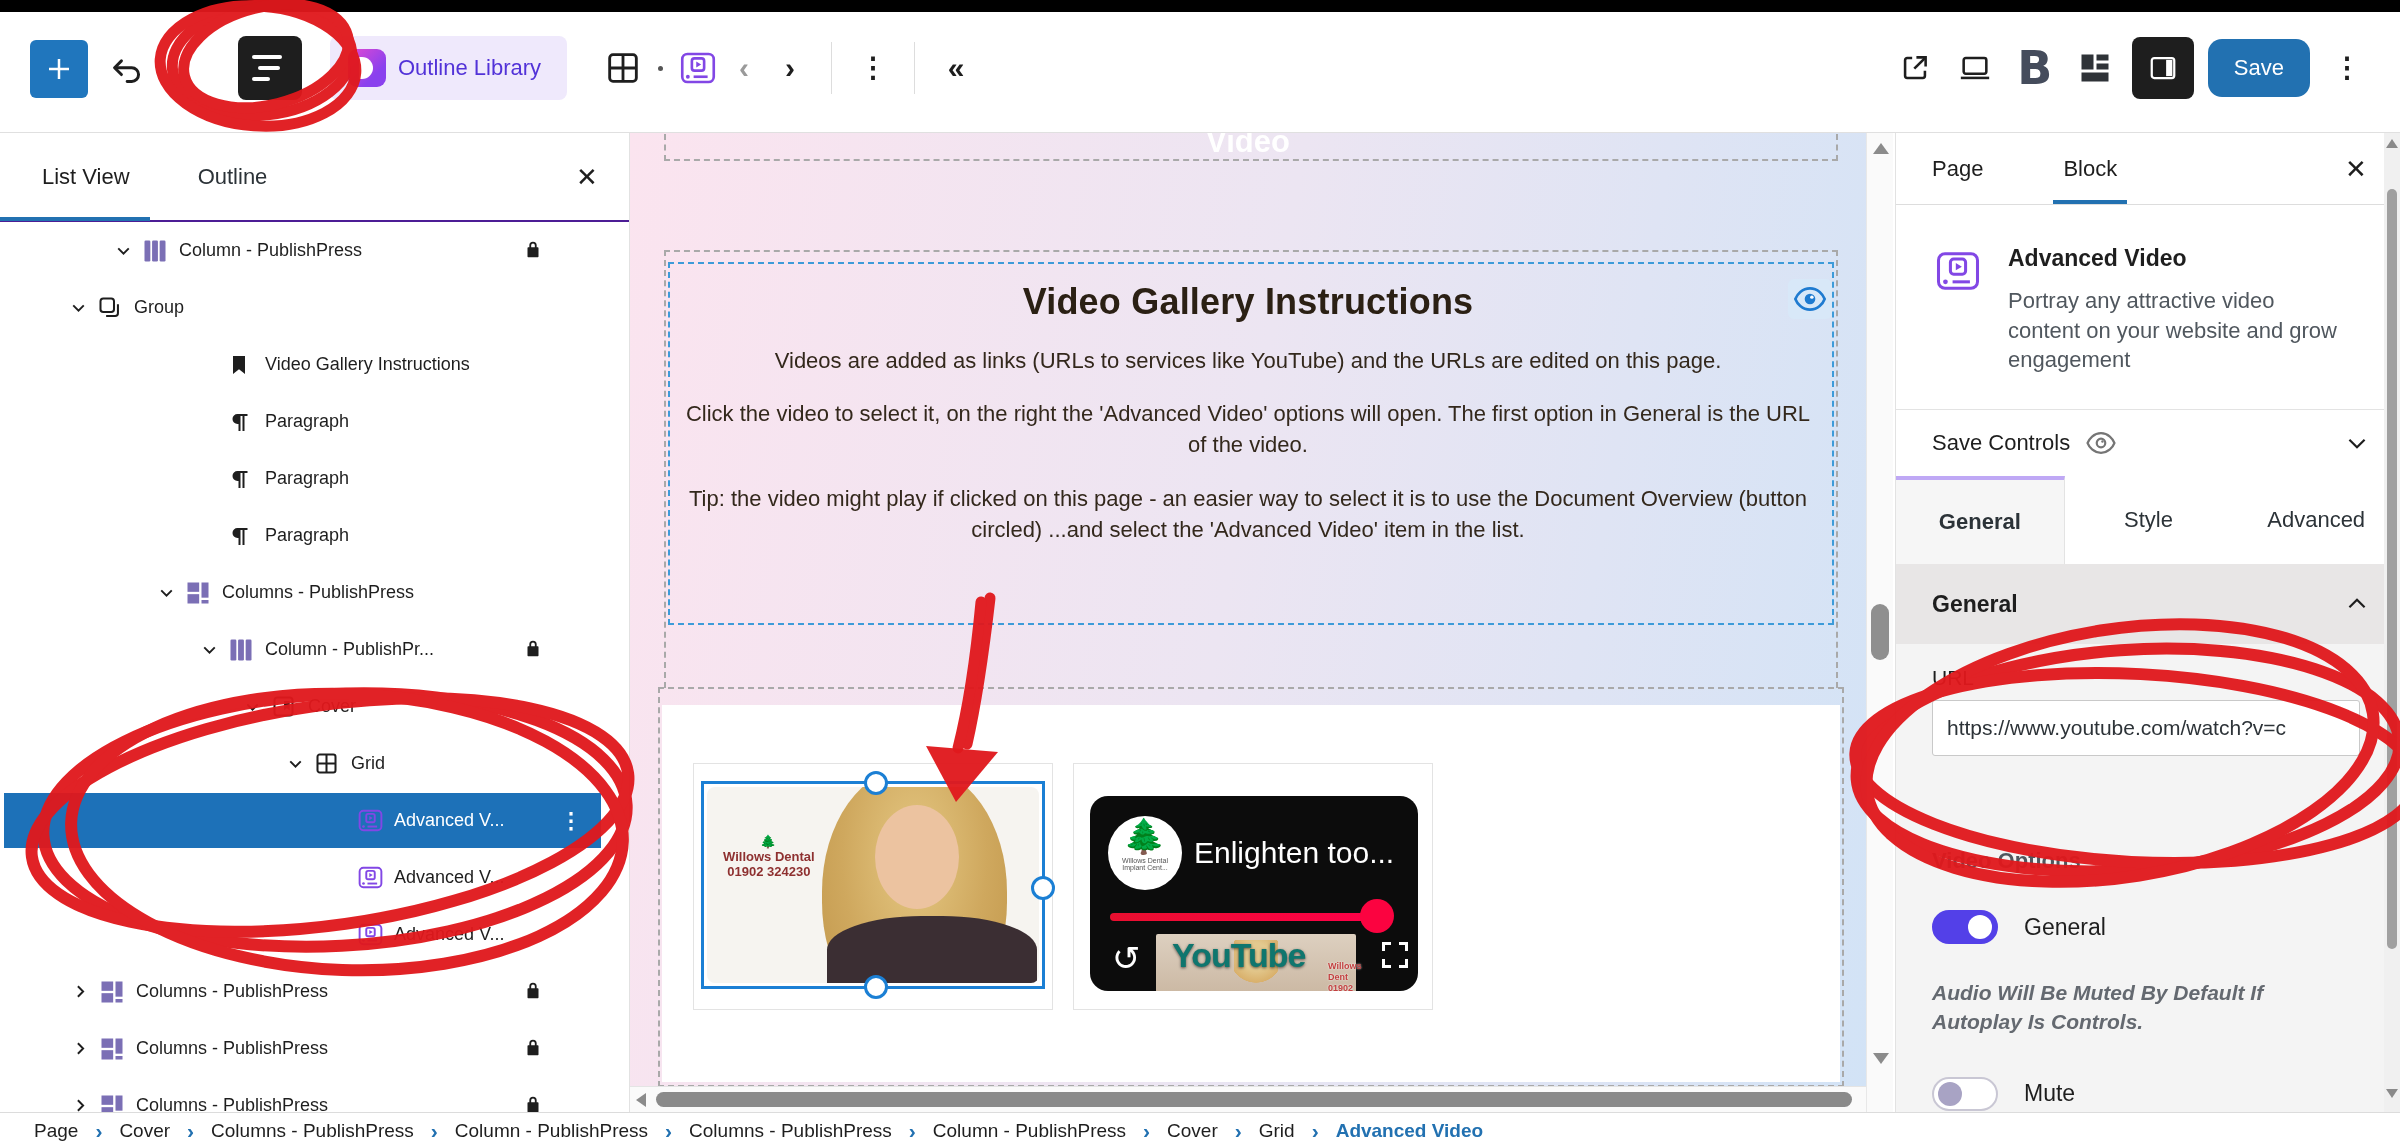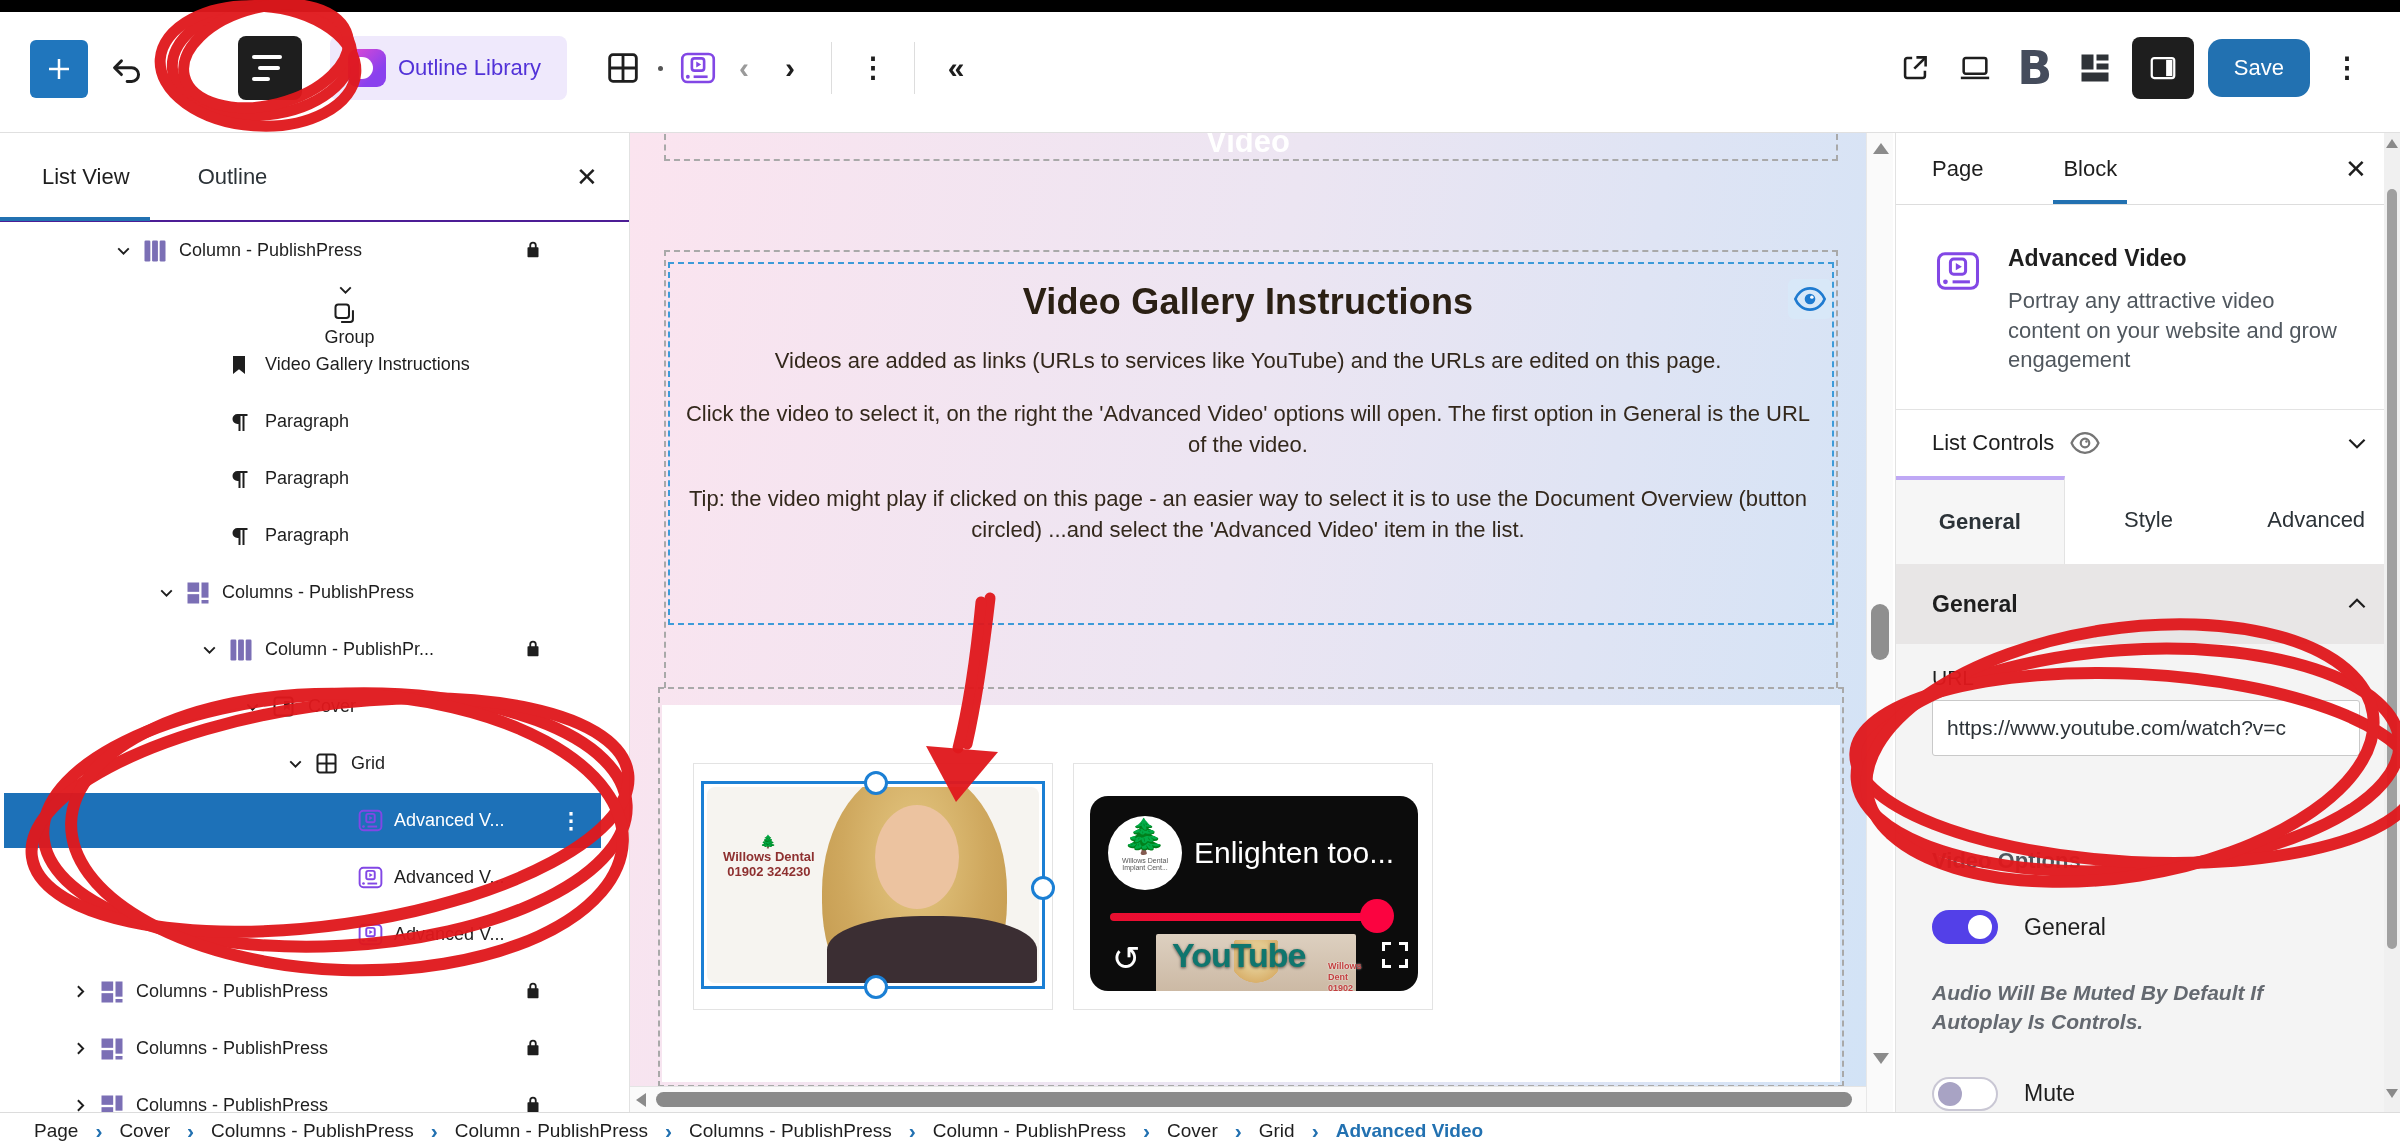--- a/index.html
+++ b/index.html
@@ -285,21 +285,21 @@
                 <rect x="9.5" y="3" width="5" height="18" rx="1"></rect>
                 <rect x="16" y="3" width="5" height="18" rx="1"></rect>
               </g>
             </svg>
           </span>
           <span class="tv-label">Column - PublishPress</span>
           <span class="tv-lock"><svg width="22" height="22" viewBox="0 0 24 24">
               <path fill="#1e1e1e" d="M8 10V8a4 4 0 0 1 8 0v2h1.2c.5 0 .8.3.8.8v9.4c0 .5-.3.8-.8.8H6.8c-.5 0-.8-.3-.8-.8v-9.4c0-.5.3-.8.8-.8zm2 0h4V8a2 2 0 0 0-4 0z"></path>
             </svg></span>
         </div>
-        <div class="tv-row" style="padding-left: 68px; flex-direction: column;">
+        <div class="tv-row" style="padding-left: 68px;">
           <span class="tv-chev">
             <svg width="21" height="21" viewBox="0 0 24 24" fill="none" stroke="#1e1e1e" stroke-width="2.2">
               <path d="M6 9.5l6 6 6-6"></path>
             </svg>
           </span>
           <span class="tv-ic">
             <svg width="27" height="27" viewBox="0 0 24 24" fill="none" stroke="#1e1e1e" stroke-width="1.8">
               <rect x="4" y="4" width="12" height="12" rx="2.5"></rect>
               <path d="M9 19.5h8a2.5 2.5 0 0 0 2.5-2.5V9"></path>
             </svg>
@@ -605,21 +605,21 @@
           <path d="M9.5 17h8"></path>
           <circle cx="6.2" cy="17" r="1.1" fill="#8247e5" stroke="none"></circle>
         </svg>
       <div class="bc-text">
         <h2>Advanced Video</h2>
         <p>Portray any attractive video content on your website and grow engagement</p>
       </div>
     </div>
 
     <div class="bctrl">
-      <span>List Controls</span>
+      <span>Save Controls</span>
       <svg width="30" height="22" viewBox="0 0 24 18" fill="none" stroke="#757575" stroke-width="1.8">
           <path d="M12 1C6 1 2.3 5.6 1 9c1.3 3.4 5 8 11 8s9.7-4.6 11-8c-1.3-3.4-5-8-11-8z"></path>
           <circle cx="12" cy="9" r="3.5"></circle>
           <circle cx="13.2" cy="7.8" r="1" fill="#757575" stroke="none"></circle>
         </svg>
       <span class="sp"></span>
       <svg width="26" height="26" viewBox="0 0 24 24" fill="none" stroke="#1e1e1e" stroke-width="2">
           <path d="M5 9l7 7 7-7"></path>
         </svg>
     </div>

